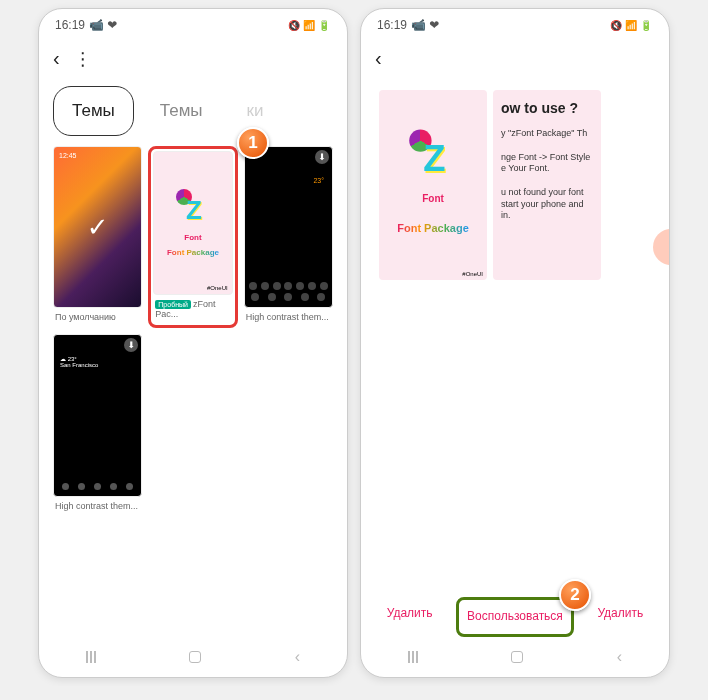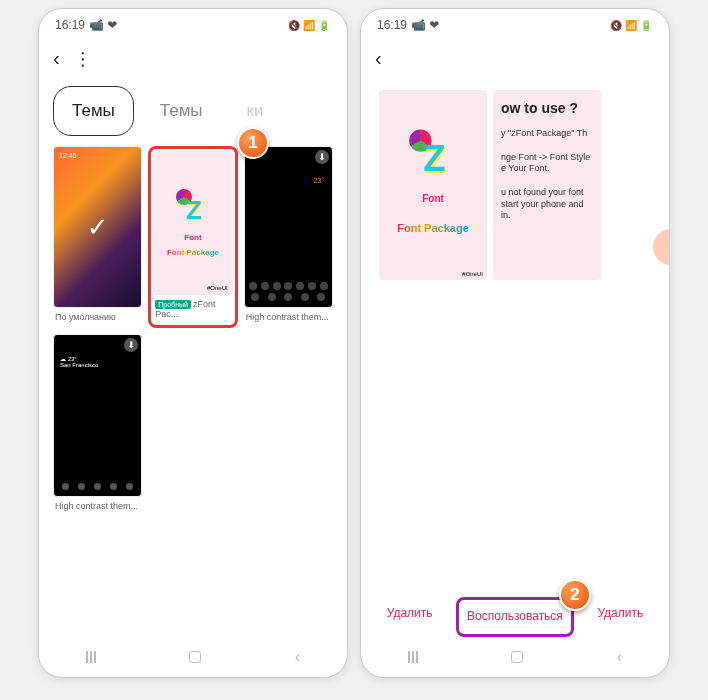--- a/index.html
+++ b/index.html
@@ -110,21 +110,21 @@
 
   .bottom-actions {
     position: absolute; bottom: 40px; left: 0; right: 0;
     display: flex; justify-content: space-around; padding: 0 10px;
   }
   .action-btn {
     color: #e91e63; font-size: 12px; padding: 10px 8px; cursor: pointer;
     text-align: center; line-height: 1.15;
   }
   .action-highlight {
-    border: 3px solid #a21caf; border-radius: 8px;
+    border: 3px solid #4d7c0f; border-radius: 8px;
   }
 
   .nav-bar {
     position: absolute; bottom: 6px; left: 0; right: 0; height: 28px;
     display: flex; justify-content: space-around; align-items: center;
     color: #aaa;
   }
   .nav-recent { display:flex; gap:2px; }
   .nav-recent span { width:2px; height:12px; background:#bbb; }
   .nav-home { width:12px; height:12px; border:1.5px solid #bbb; border-radius:3px; }

